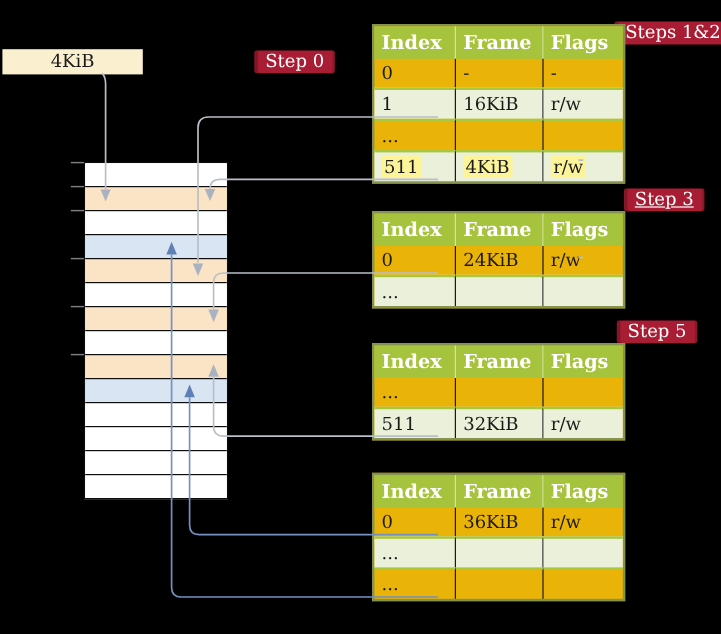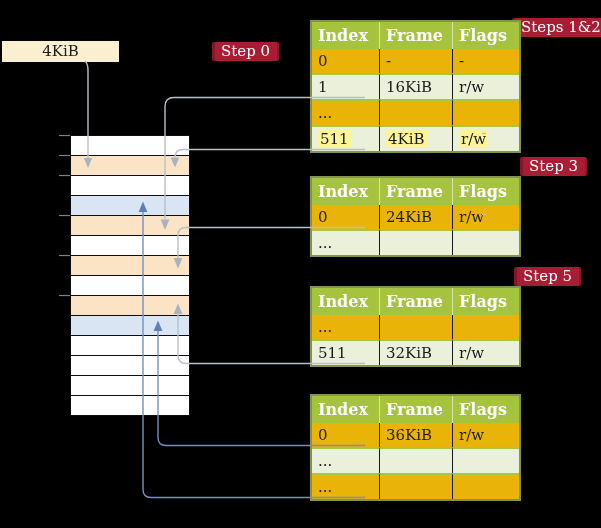--- a/index.html
+++ b/index.html
@@ -22,21 +22,21 @@
     border-radius:2px;
     box-shadow: inset 3px 0 0 rgba(0,0,0,.22), inset -2px 0 0 rgba(0,0,0,.16);
     white-space:nowrap;
   }
   .badge.fold::before {
     content:""; position:absolute; left:-4px; top:4px; width:4px; height:9px;
     background:var(--badge-red-dark,#8c1426);
   }
   #badge-step0  { left:188px; top:42px;margin-left:24px;  }
   #badge-steps12{ left:512px; top:18px;  }
-  #badge-step3  { left:520px; top:157px; }
+  #badge-step3  { left:520px; top:157px;text-decoration:underline; }
   #badge-step4  { left:514px; top:267px; }
 
   
   .memcol {
     position:absolute; left:70px; top:135px; width:118px;
     border:1px solid #0d0d0d; background:#fff;
   }
   .mrow { height:19px; border-top:1px solid #0d0d0d; }
   .mrow:first-child { border-top:none; }
   .mrow.white  { background:#ffffff; }

